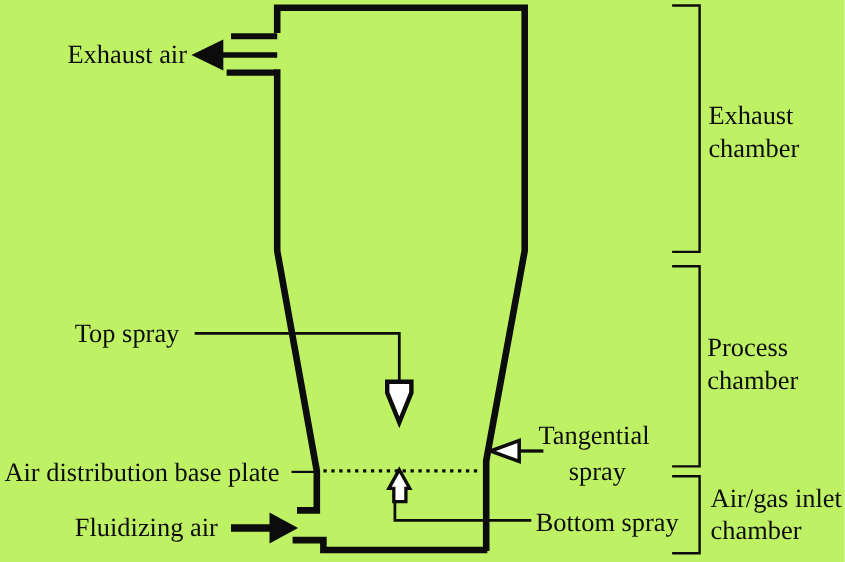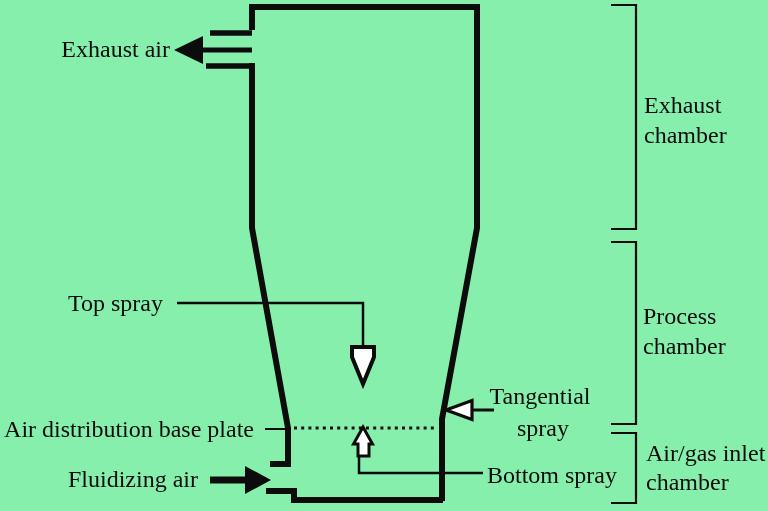--- a/index.html
+++ b/index.html
@@ -4,21 +4,21 @@
 <style>
   html, body {
     margin: 0;
     padding: 0;
     background: #ffffff;
   }
   .stage {
     position: relative;
     width: 768px;
     height: 511px;
-    background: #86efac;
+    background: #bef264;
     overflow: hidden;
   }
   svg {
     display: block;
     width: 768px;
     height: 511px;
   }
   text {
     font-family: "Liberation Serif", "DejaVu Serif", serif;
     font-size: 24px;

